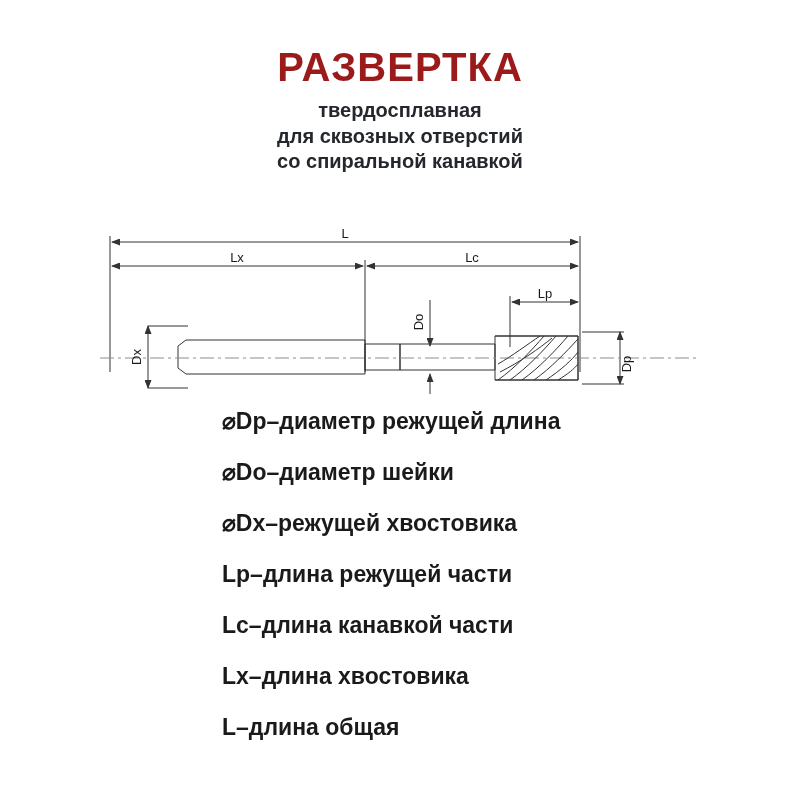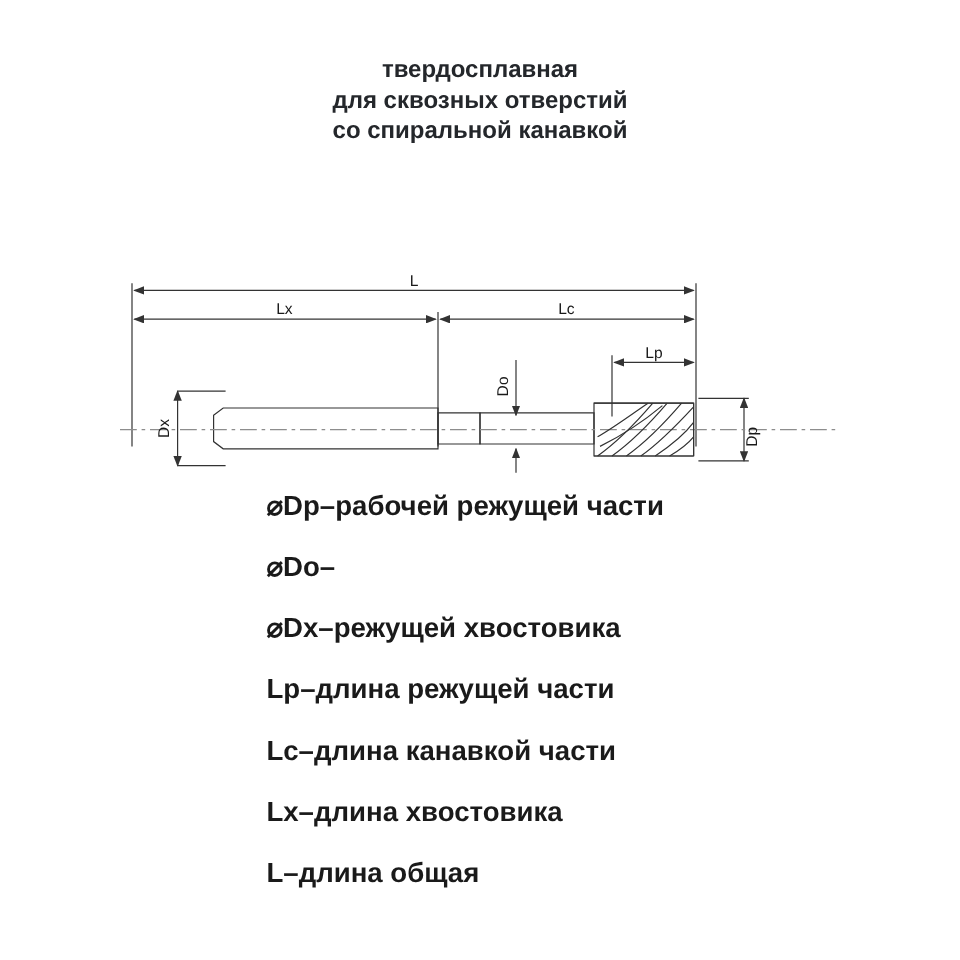--- a/index.html
+++ b/index.html
@@ -81,20 +81,21 @@
   .legend-item .desc {
     font-weight: bold;
   }
 </style>
 </head>
 <body>
 
 <div class="page">
 
   <div class="title-block">
+    <div class="main-title" style="color: rgb(155, 27, 27);">РАЗВЕРТКА</div>
     <div class="subtitle">
       <div>твердосплавная</div>
       <div>для сквозных отверстий</div>
       <div>со спиральной канавкой</div>
     </div>
   </div>
 
   <div class="drawing">
     <svg width="600" height="200" viewBox="0 0 600 200" xmlns="http://www.w3.org/2000/svg">
       <defs>
@@ -169,26 +170,27 @@
         <text x="531" y="142" text-anchor="middle" transform="rotate(-90 531 142)">Dp</text>
       </g>
     </svg>
   </div>
 
   <div class="legend">
 
     <div class="legend-item">
       <span class="sym">⌀Dp</span>
       <span class="desc"> – </span>
-      <span class="desc">рабочей режущей части</span>
+      <span class="desc">диаметр режущей длина</span>
     </div>
 
     <div class="legend-item">
       <span class="sym">⌀Do</span>
       <span class="desc"> – </span>
+      <span class="desc">диаметр шейки</span>
     </div>
 
     <div class="legend-item">
       <span class="sym">⌀Dx</span>
       <span class="desc"> – </span>
       <span class="desc">режущей хвостовика</span>
     </div>
 
     <div class="legend-item">
       <span class="sym">Lp</span>

